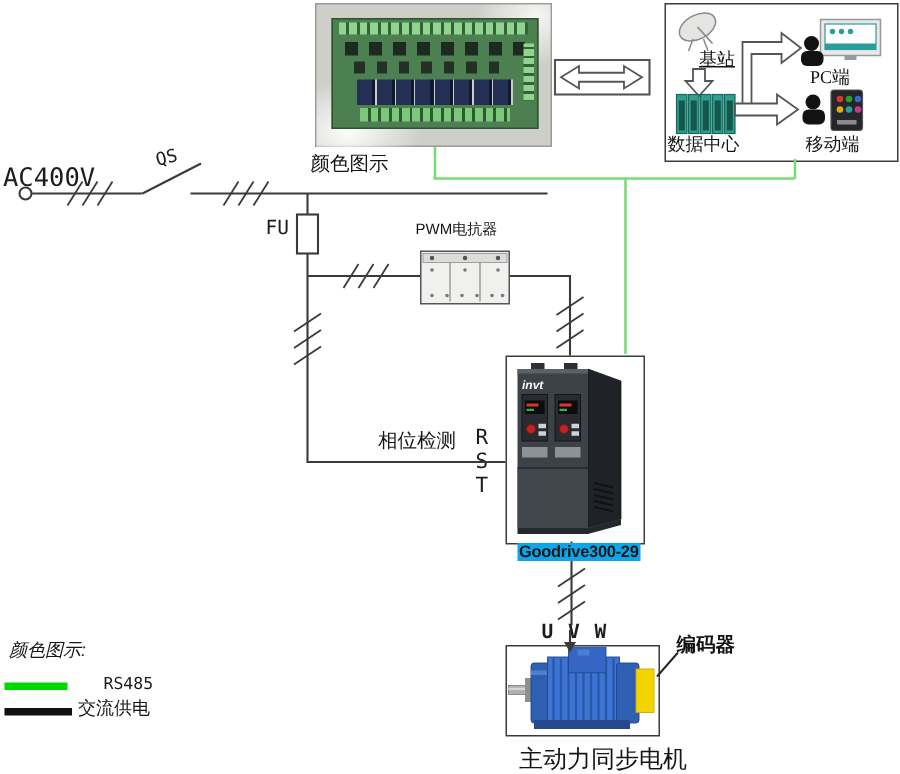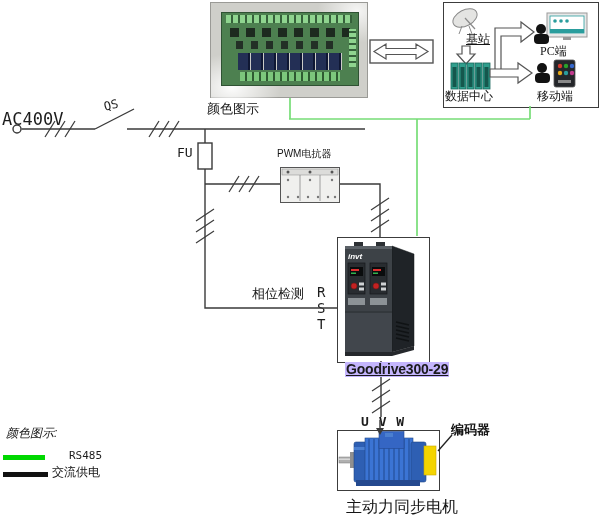--- a/index.html
+++ b/index.html
@@ -23,21 +23,21 @@
   .pcb-topterms{position:absolute;left:4px;top:2px;width:126px;height:8px;background:repeating-linear-gradient(90deg,#8fd48f 0 5px,#35603a 5px 7px);}
   .pcb-chips1{position:absolute;left:8px;top:15px;width:120px;height:9px;background:repeating-linear-gradient(90deg,#1d2a1f 0 9px,rgba(0,0,0,0) 9px 16px);}
   .pcb-chips2{position:absolute;left:14px;top:28px;width:104px;height:8px;background:repeating-linear-gradient(90deg,#233026 0 7px,rgba(0,0,0,0) 7px 15px);}
   .pcb-relays{position:absolute;left:16px;top:40px;width:104px;height:17px;background:repeating-linear-gradient(90deg,#232f55 0 10px,#0f1733 10px 12px,#cbcbc7 12px 13px);}
   .pcb-botterms{position:absolute;left:18px;top:59px;width:100px;height:9px;background:repeating-linear-gradient(90deg,#7cc77c 0 5px,#2e5a31 5px 7px);}
   .pcb-right{position:absolute;right:2px;top:16px;width:7px;height:38px;background:repeating-linear-gradient(0deg,#8fd48f 0 4px,#35603a 4px 6px);}
   
   .legbar{position:absolute;height:5px;}
   .legbar.green{background:#00d800;}
   .legbar.black{background:#111;}
-  .goodrive{background:#c4b5fd;padding:0 1px;font-size:14px;font-weight:bold;letter-spacing:-0.2px;text-decoration:underline;}
+  .goodrive{background:#0ea5e9;padding:0 1px;font-size:11px;font-weight:bold;letter-spacing:-0.2px;}
 </style>
 </head>
 <body>
 
 <div class="canvas">
 
   <div class="pcb">
     <div class="pcb-glare1"></div>
     <div class="pcb-glare2"></div>
     <div class="pcb-board">

